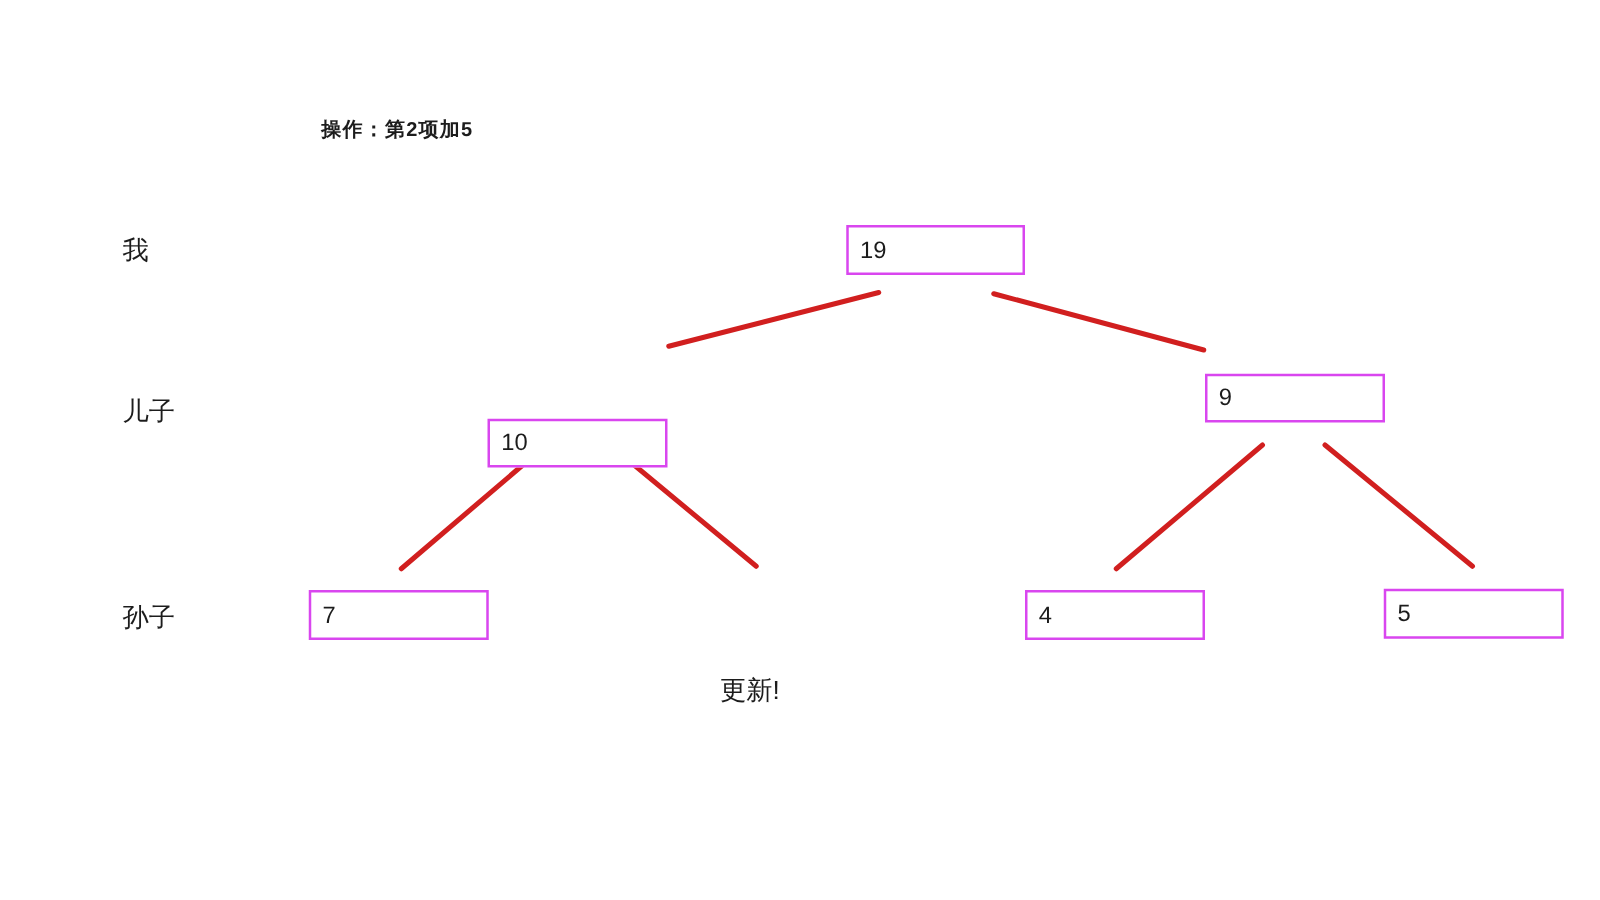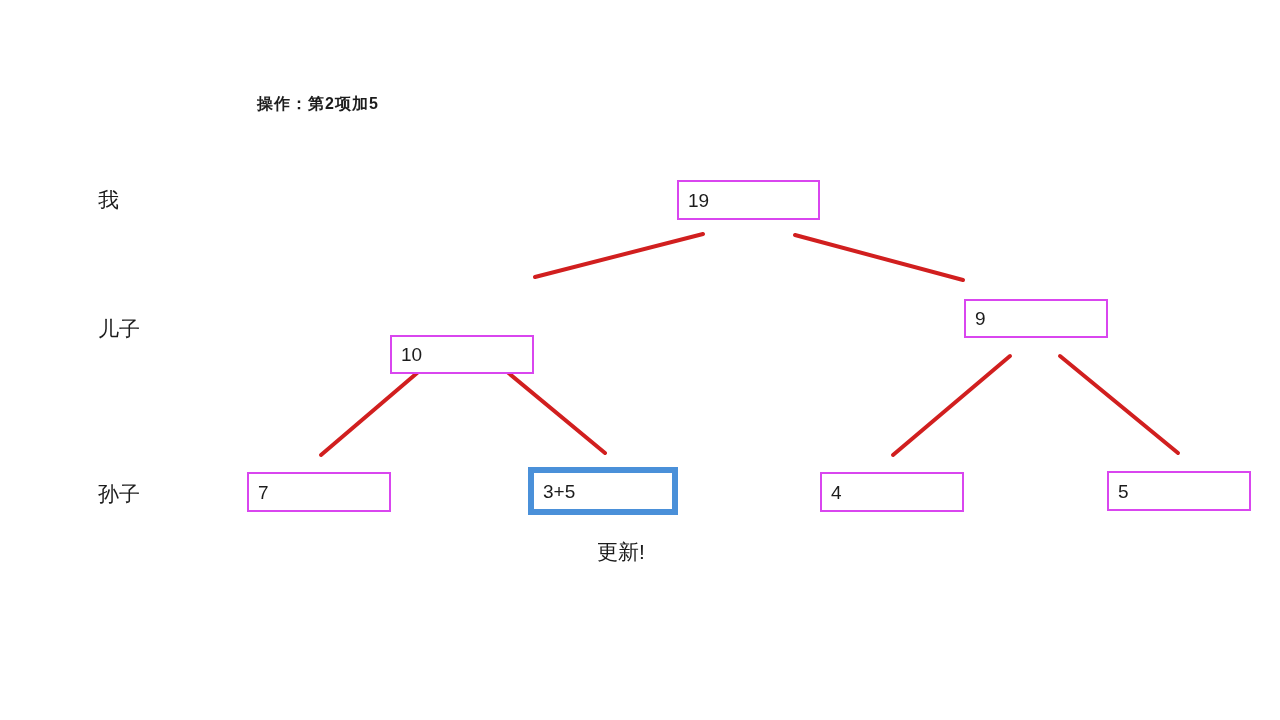--- a/index.html
+++ b/index.html
@@ -50,21 +50,21 @@
   .node.root  { left: 677px; top: 180px; width: 143px; height: 40px; }
   .node.c0    { left: 390px; top: 299px; width: 144px; height: 39px; margin-top: 36px; }
   .node.c1    { left: 964px; top: 299px; width: 144px; height: 39px; }
   .node.g0    { left: 247px; top: 472px; width: 144px; height: 40px; }
   .node.g1    { left: 528px; top: 467px; width: 150px; height: 48px;
                 border: 6px solid #4a90d9; }
   .node.g2    { left: 820px; top: 472px; width: 144px; height: 40px; }
   .node.g3    { left: 1107px; top: 471px; width: 144px; height: 40px; }
   .annotation {
     position: absolute;
-    left: 559px;
+    left: 538px;
     top: 538px;
     width: 124px;
     text-align: center;
     font-size: 21px;
     white-space: nowrap;
   }
   svg.edges {
     position: absolute;
     left: 0;
     top: 0;
@@ -97,19 +97,18 @@
     <line x1="1010" y1="356" x2="893" y2="455"></line>
     <line x1="1060" y1="356" x2="1178" y2="453"></line>
   </svg>
 
   <div class="node root">19</div>
 
   <div class="node c0">10</div>
   <div class="node c1">9</div>
 
   <div class="node g0">7</div>
-  <div class="node g1">3+5</div>
   <div class="node g2">4</div>
   <div class="node g3">5</div>
 
   <div class="annotation">更新!</div>
 
 </div>
 
 </body></html>

